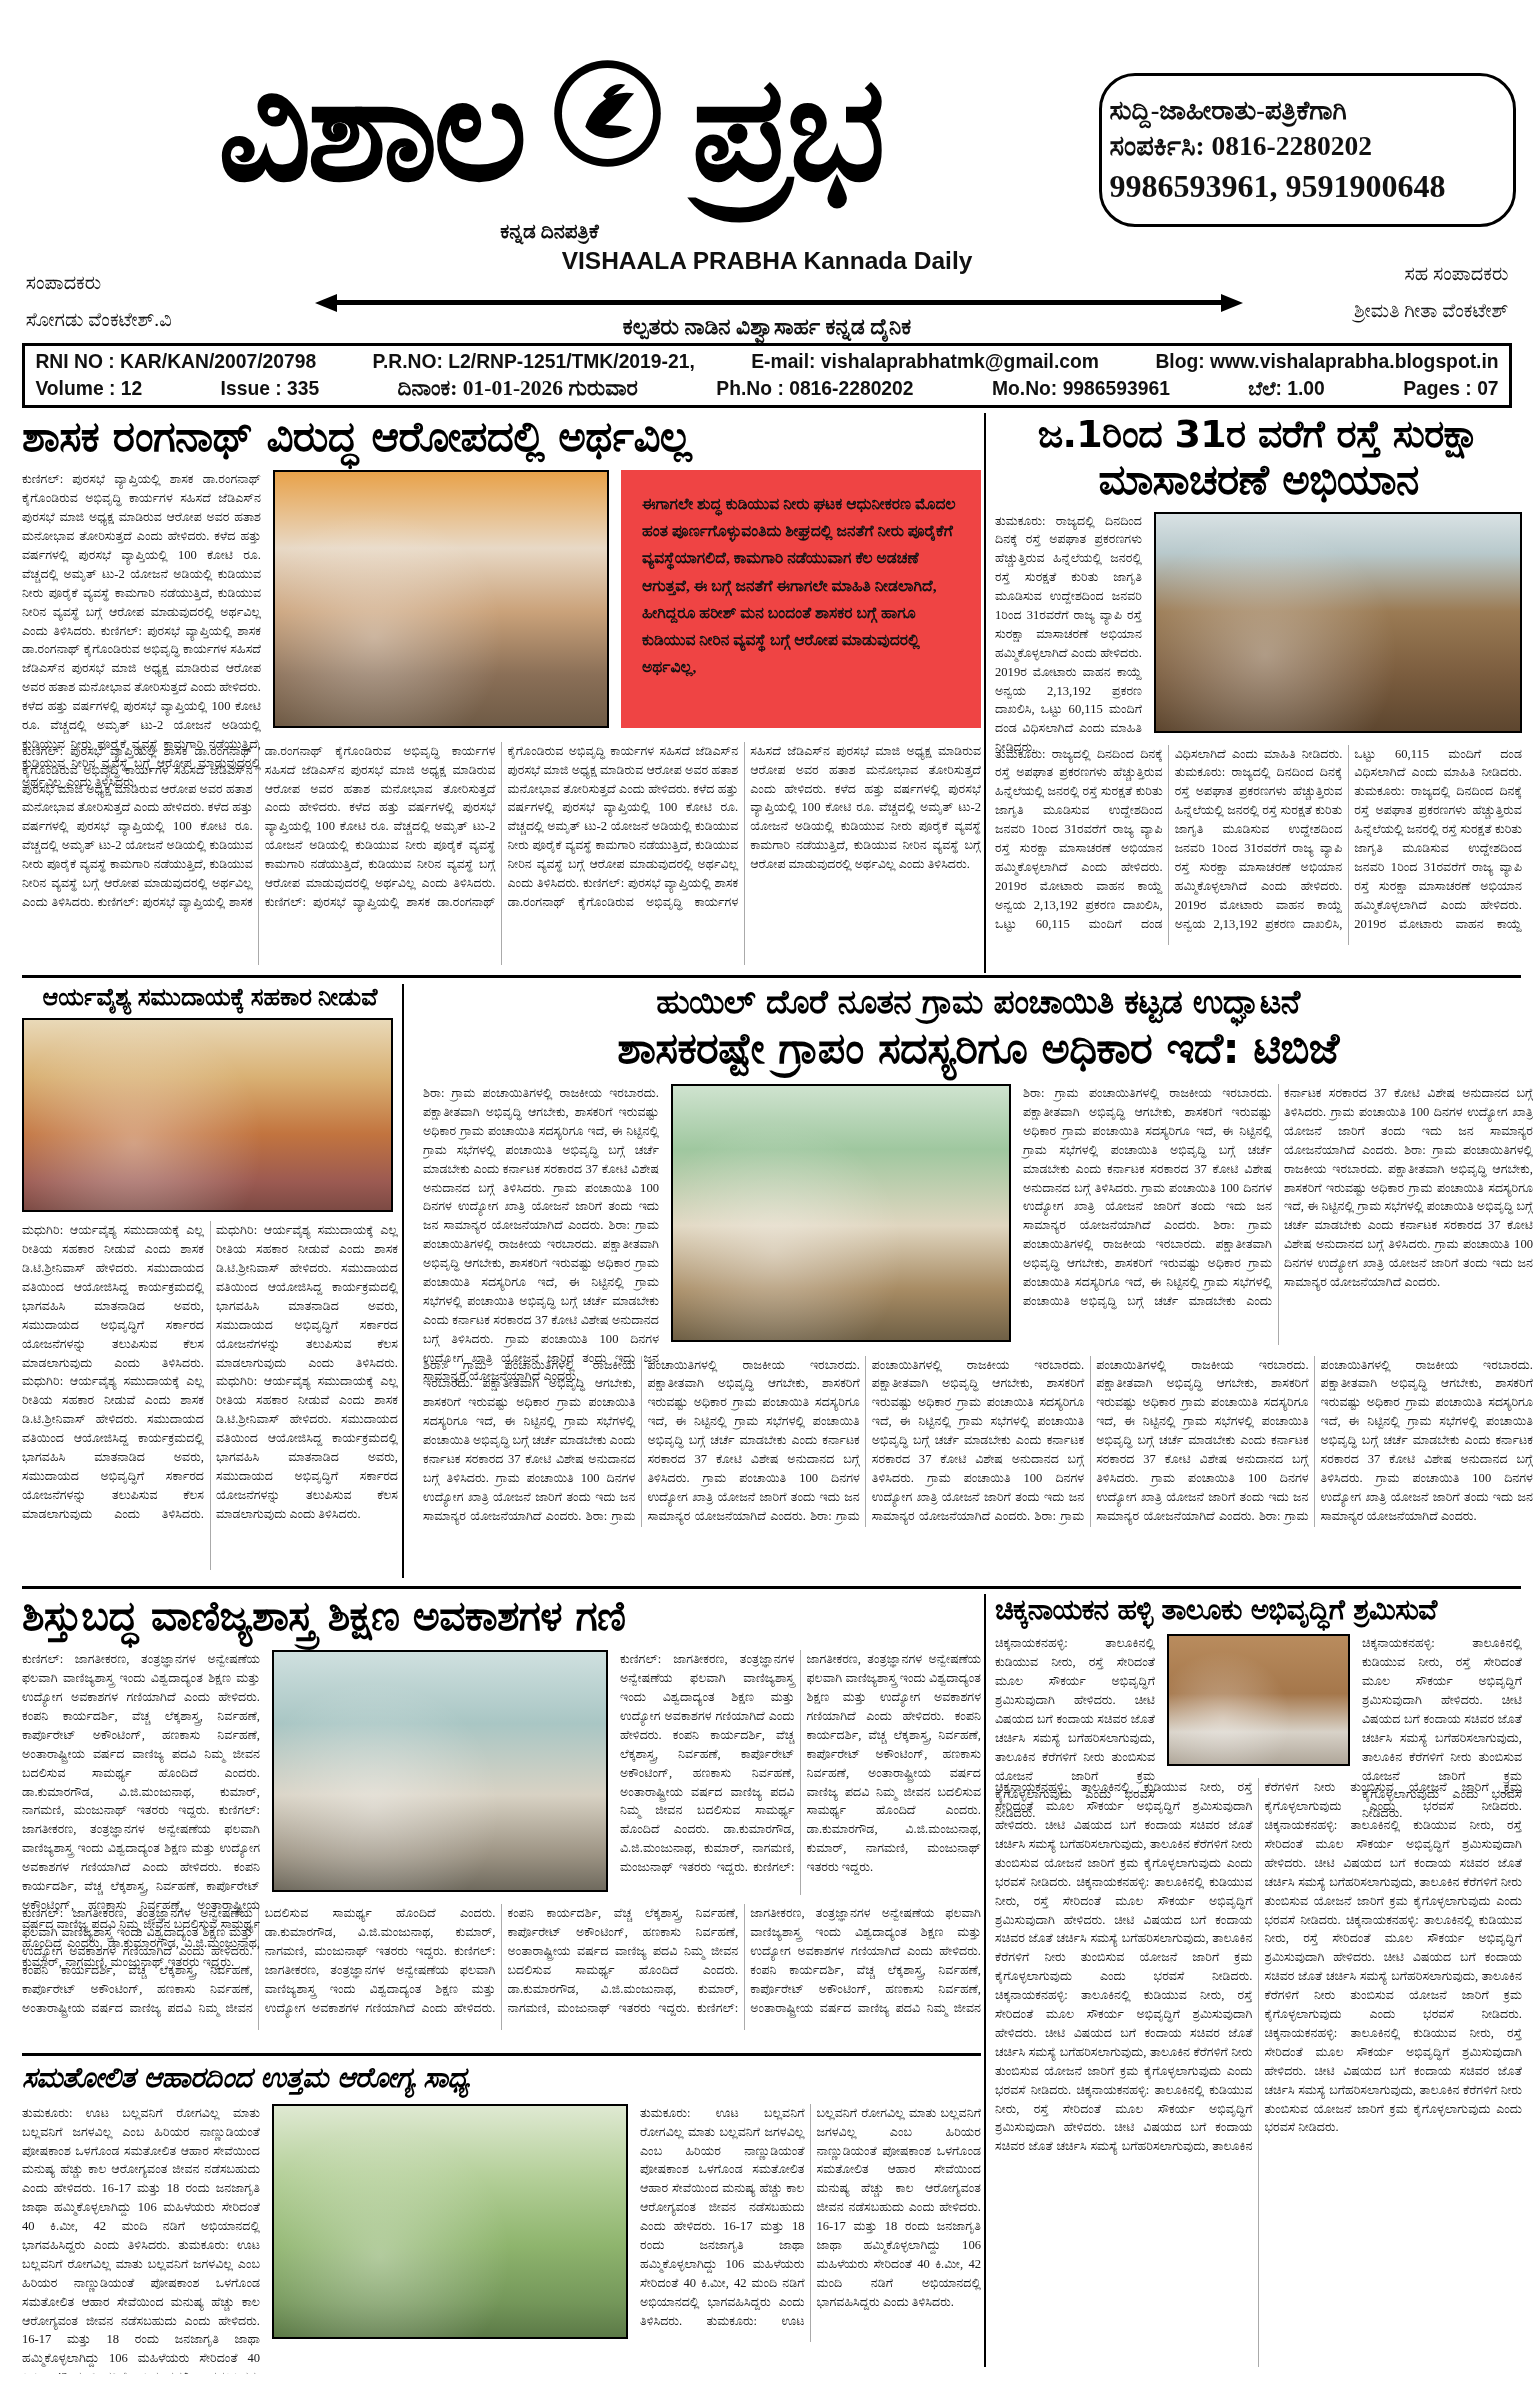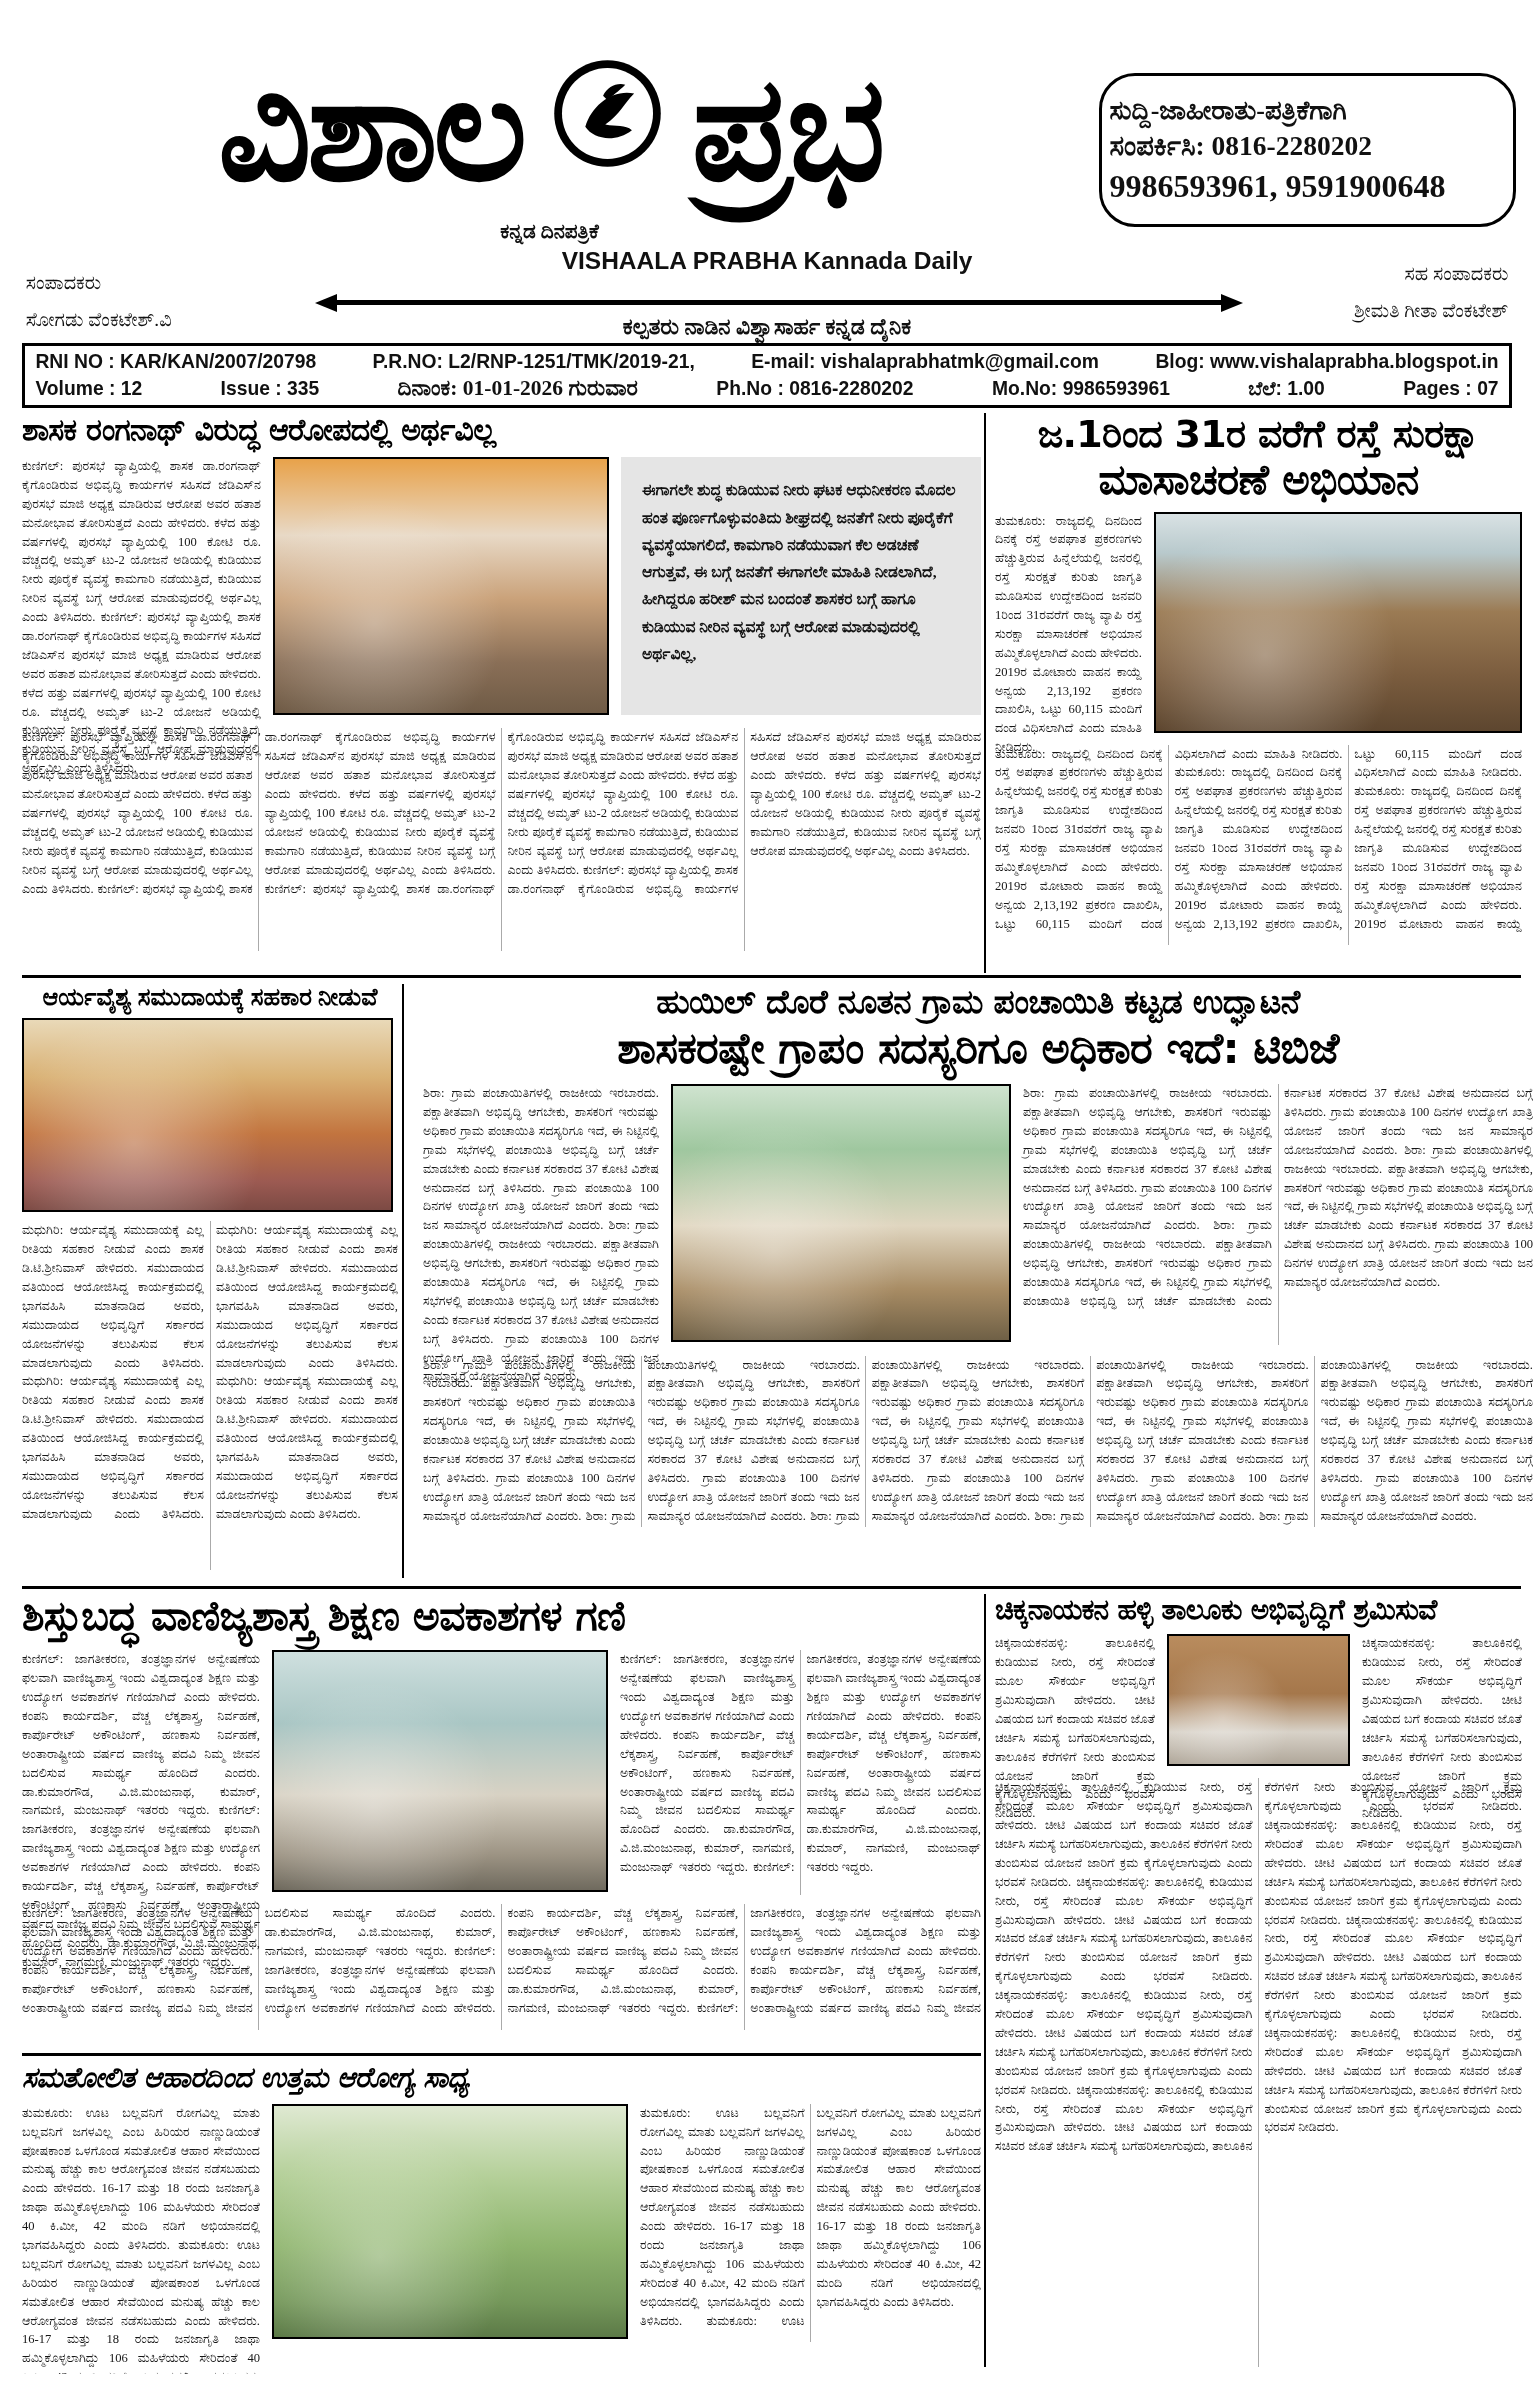--- a/index.html
+++ b/index.html
@@ -49,21 +49,21 @@
   .photo{border:2.2px solid #000;box-sizing:border-box;position:relative;overflow:hidden;}
   .photo:after{content:"";position:absolute;inset:0;
                background:radial-gradient(circle at 30% 65%, rgba(255,255,255,.35), transparent 45%);}
   .ph-a1{background:linear-gradient(180deg,#e8a24a 0%,#e8d9c6 30%,#caa27a 55%,#8a6f57 80%,#6f5b46 100%);}
   .ph-a2{background:linear-gradient(180deg,#d9e2e4 0%,#b8c9cc 18%,#9b7b54 45%,#7a5c3e 75%,#5d462f 100%);}
   .ph-b1{background:linear-gradient(180deg,#e9d9b8 0%,#d9b174 30%,#c2743f 60%,#9c5a52 85%,#7c4a44 100%);}
   .ph-b2{background:linear-gradient(180deg,#cfe3cf 0%,#9fc79f 25%,#e0d6c0 55%,#a88c64 80%,#6f6046 100%);}
   .ph-c1{background:linear-gradient(180deg,#cfe0df 0%,#a9c6c4 30%,#d8d2c4 60%,#9d9484 85%,#6f6a5e 100%);}
   .ph-c2{background:linear-gradient(180deg,#b98c5e 0%,#a5774b 45%,#d8d2c8 75%,#b0a79a 100%);}
   .ph-d1{background:linear-gradient(180deg,#dfe9d2 0%,#b5d09a 30%,#8fb56e 60%,#74975a 85%,#5c7a47 100%);}
-  .highlight-box{background:#e5e5e5;padding:19.3px 21px;box-sizing:border-box;
+  .highlight-box{background:#ef4444;padding:19.3px 21px;box-sizing:border-box;
                  font-weight:bold;font-size:15.6px;line-height:1.75;text-align:left;}
   .flexrow{display:flex;gap:12px;}
 </style>
 </head>
 <body>
 
 <div class="page">
 
   <header>
     <div class="logo-row">
@@ -117,21 +117,21 @@
       <span>Issue : 335</span>
       <span class="date">ದಿನಾಂಕ: 01-01-2026 ಗುರುವಾರ</span>
       <span>Ph.No : 0816-2280202</span>
       <span>Mo.No: 9986593961</span>
       <span>ಬೆಲೆ: 1.00</span>
       <span>Pages : 07</span>
     </div>
   </div>
 
   <section class="article" style="left:22px;top:413px;width:959px;height:560px;">
-    <div class="headline" style="font-size:30px;white-space:nowrap;">ಶಾಸಕ ರಂಗನಾಥ್ ವಿರುದ್ಧ ಆರೋಪದಲ್ಲಿ ಅರ್ಥವಿಲ್ಲ</div>
+    <div class="headline" style="font-size:42px;white-space:nowrap;">ಶಾಸಕ ರಂಗನಾಥ್ ವಿರುದ್ಧ ಆರೋಪದಲ್ಲಿ ಅರ್ಥವಿಲ್ಲ</div>
     <div class="flexrow" style="margin-top:10.4px;height:261px;">
       <div class="body-text" style="width:239px;">ಕುಣಿಗಲ್: ಪುರಸಭೆ ವ್ಯಾಪ್ತಿಯಲ್ಲಿ ಶಾಸಕ ಡಾ.ರಂಗನಾಥ್ ಕೈಗೊಂಡಿರುವ ಅಭಿವೃದ್ಧಿ ಕಾರ್ಯಗಳ ಸಹಿಸದೆ ಜೆಡಿಎಸ್‌ನ ಪುರಸಭೆ ಮಾಜಿ ಅಧ್ಯಕ್ಷ ಮಾಡಿರುವ ಆರೋಪ ಅವರ ಹತಾಶ ಮನೋಭಾವ ತೋರಿಸುತ್ತದೆ ಎಂದು ಹೇಳಿದರು. ಕಳೆದ ಹತ್ತು ವರ್ಷಗಳಲ್ಲಿ ಪುರಸಭೆ ವ್ಯಾಪ್ತಿಯಲ್ಲಿ 100 ಕೋಟಿ ರೂ. ವೆಚ್ಚದಲ್ಲಿ ಅಮೃತ್ ಟು-2 ಯೋಜನೆ ಅಡಿಯಲ್ಲಿ ಕುಡಿಯುವ ನೀರು ಪೂರೈಕೆ ವ್ಯವಸ್ಥೆ ಕಾಮಗಾರಿ ನಡೆಯುತ್ತಿದೆ, ಕುಡಿಯುವ ನೀರಿನ ವ್ಯವಸ್ಥೆ ಬಗ್ಗೆ ಆರೋಪ ಮಾಡುವುದರಲ್ಲಿ ಅರ್ಥವಿಲ್ಲ ಎಂದು ತಿಳಿಸಿದರು. ಕುಣಿಗಲ್: ಪುರಸಭೆ ವ್ಯಾಪ್ತಿಯಲ್ಲಿ ಶಾಸಕ ಡಾ.ರಂಗನಾಥ್ ಕೈಗೊಂಡಿರುವ ಅಭಿವೃದ್ಧಿ ಕಾರ್ಯಗಳ ಸಹಿಸದೆ ಜೆಡಿಎಸ್‌ನ ಪುರಸಭೆ ಮಾಜಿ ಅಧ್ಯಕ್ಷ ಮಾಡಿರುವ ಆರೋಪ ಅವರ ಹತಾಶ ಮನೋಭಾವ ತೋರಿಸುತ್ತದೆ ಎಂದು ಹೇಳಿದರು. ಕಳೆದ ಹತ್ತು ವರ್ಷಗಳಲ್ಲಿ ಪುರಸಭೆ ವ್ಯಾಪ್ತಿಯಲ್ಲಿ 100 ಕೋಟಿ ರೂ. ವೆಚ್ಚದಲ್ಲಿ ಅಮೃತ್ ಟು-2 ಯೋಜನೆ ಅಡಿಯಲ್ಲಿ ಕುಡಿಯುವ ನೀರು ಪೂರೈಕೆ ವ್ಯವಸ್ಥೆ ಕಾಮಗಾರಿ ನಡೆಯುತ್ತಿದೆ, ಕುಡಿಯುವ ನೀರಿನ ವ್ಯವಸ್ಥೆ ಬಗ್ಗೆ ಆರೋಪ ಮಾಡುವುದರಲ್ಲಿ ಅರ್ಥವಿಲ್ಲ ಎಂದು ತಿಳಿಸಿದರು.</div>
       <div class="photo ph-a1" style="width:336px;height:258px;flex:0 0 auto;"></div>
       <div class="highlight-box" style="flex:1;height:258px;overflow:hidden;">ಈಗಾಗಲೇ ಶುದ್ಧ ಕುಡಿಯುವ ನೀರು ಘಟಕ ಆಧುನೀಕರಣ ಮೊದಲ ಹಂತ ಪೂರ್ಣಗೊಳ್ಳುವಂತಿದು ಶೀಘ್ರದಲ್ಲಿ ಜನತೆಗೆ ನೀರು ಪೂರೈಕೆಗೆ ವ್ಯವಸ್ಥೆಯಾಗಲಿದೆ, ಕಾಮಗಾರಿ ನಡೆಯುವಾಗ ಕೆಲ ಅಡಚಣೆ ಆಗುತ್ತವೆ, ಈ ಬಗ್ಗೆ ಜನತೆಗೆ ಈಗಾಗಲೇ ಮಾಹಿತಿ ನೀಡಲಾಗಿದೆ, ಹೀಗಿದ್ದರೂ ಹರೀಶ್ ಮನ ಬಂದಂತೆ ಶಾಸಕರ ಬಗ್ಗೆ ಹಾಗೂ ಕುಡಿಯುವ ನೀರಿನ ವ್ಯವಸ್ಥೆ ಬಗ್ಗೆ ಆರೋಪ ಮಾಡುವುದರಲ್ಲಿ ಅರ್ಥವಿಲ್ಲ,</div>
     </div>
     <div class="body-text cols" style="margin-top:10.4px;column-count:4;height:223px;">ಕುಣಿಗಲ್: ಪುರಸಭೆ ವ್ಯಾಪ್ತಿಯಲ್ಲಿ ಶಾಸಕ ಡಾ.ರಂಗನಾಥ್ ಕೈಗೊಂಡಿರುವ ಅಭಿವೃದ್ಧಿ ಕಾರ್ಯಗಳ ಸಹಿಸದೆ ಜೆಡಿಎಸ್‌ನ ಪುರಸಭೆ ಮಾಜಿ ಅಧ್ಯಕ್ಷ ಮಾಡಿರುವ ಆರೋಪ ಅವರ ಹತಾಶ ಮನೋಭಾವ ತೋರಿಸುತ್ತದೆ ಎಂದು ಹೇಳಿದರು. ಕಳೆದ ಹತ್ತು ವರ್ಷಗಳಲ್ಲಿ ಪುರಸಭೆ ವ್ಯಾಪ್ತಿಯಲ್ಲಿ 100 ಕೋಟಿ ರೂ. ವೆಚ್ಚದಲ್ಲಿ ಅಮೃತ್ ಟು-2 ಯೋಜನೆ ಅಡಿಯಲ್ಲಿ ಕುಡಿಯುವ ನೀರು ಪೂರೈಕೆ ವ್ಯವಸ್ಥೆ ಕಾಮಗಾರಿ ನಡೆಯುತ್ತಿದೆ, ಕುಡಿಯುವ ನೀರಿನ ವ್ಯವಸ್ಥೆ ಬಗ್ಗೆ ಆರೋಪ ಮಾಡುವುದರಲ್ಲಿ ಅರ್ಥವಿಲ್ಲ ಎಂದು ತಿಳಿಸಿದರು. ಕುಣಿಗಲ್: ಪುರಸಭೆ ವ್ಯಾಪ್ತಿಯಲ್ಲಿ ಶಾಸಕ ಡಾ.ರಂಗನಾಥ್ ಕೈಗೊಂಡಿರುವ ಅಭಿವೃದ್ಧಿ ಕಾರ್ಯಗಳ ಸಹಿಸದೆ ಜೆಡಿಎಸ್‌ನ ಪುರಸಭೆ ಮಾಜಿ ಅಧ್ಯಕ್ಷ ಮಾಡಿರುವ ಆರೋಪ ಅವರ ಹತಾಶ ಮನೋಭಾವ ತೋರಿಸುತ್ತದೆ ಎಂದು ಹೇಳಿದರು. ಕಳೆದ ಹತ್ತು ವರ್ಷಗಳಲ್ಲಿ ಪುರಸಭೆ ವ್ಯಾಪ್ತಿಯಲ್ಲಿ 100 ಕೋಟಿ ರೂ. ವೆಚ್ಚದಲ್ಲಿ ಅಮೃತ್ ಟು-2 ಯೋಜನೆ ಅಡಿಯಲ್ಲಿ ಕುಡಿಯುವ ನೀರು ಪೂರೈಕೆ ವ್ಯವಸ್ಥೆ ಕಾಮಗಾರಿ ನಡೆಯುತ್ತಿದೆ, ಕುಡಿಯುವ ನೀರಿನ ವ್ಯವಸ್ಥೆ ಬಗ್ಗೆ ಆರೋಪ ಮಾಡುವುದರಲ್ಲಿ ಅರ್ಥವಿಲ್ಲ ಎಂದು ತಿಳಿಸಿದರು. ಕುಣಿಗಲ್: ಪುರಸಭೆ ವ್ಯಾಪ್ತಿಯಲ್ಲಿ ಶಾಸಕ ಡಾ.ರಂಗನಾಥ್ ಕೈಗೊಂಡಿರುವ ಅಭಿವೃದ್ಧಿ ಕಾರ್ಯಗಳ ಸಹಿಸದೆ ಜೆಡಿಎಸ್‌ನ ಪುರಸಭೆ ಮಾಜಿ ಅಧ್ಯಕ್ಷ ಮಾಡಿರುವ ಆರೋಪ ಅವರ ಹತಾಶ ಮನೋಭಾವ ತೋರಿಸುತ್ತದೆ ಎಂದು ಹೇಳಿದರು. ಕಳೆದ ಹತ್ತು ವರ್ಷಗಳಲ್ಲಿ ಪುರಸಭೆ ವ್ಯಾಪ್ತಿಯಲ್ಲಿ 100 ಕೋಟಿ ರೂ. ವೆಚ್ಚದಲ್ಲಿ ಅಮೃತ್ ಟು-2 ಯೋಜನೆ ಅಡಿಯಲ್ಲಿ ಕುಡಿಯುವ ನೀರು ಪೂರೈಕೆ ವ್ಯವಸ್ಥೆ ಕಾಮಗಾರಿ ನಡೆಯುತ್ತಿದೆ, ಕುಡಿಯುವ ನೀರಿನ ವ್ಯವಸ್ಥೆ ಬಗ್ಗೆ ಆರೋಪ ಮಾಡುವುದರಲ್ಲಿ ಅರ್ಥವಿಲ್ಲ ಎಂದು ತಿಳಿಸಿದರು. ಕುಣಿಗಲ್: ಪುರಸಭೆ ವ್ಯಾಪ್ತಿಯಲ್ಲಿ ಶಾಸಕ ಡಾ.ರಂಗನಾಥ್ ಕೈಗೊಂಡಿರುವ ಅಭಿವೃದ್ಧಿ ಕಾರ್ಯಗಳ ಸಹಿಸದೆ ಜೆಡಿಎಸ್‌ನ ಪುರಸಭೆ ಮಾಜಿ ಅಧ್ಯಕ್ಷ ಮಾಡಿರುವ ಆರೋಪ ಅವರ ಹತಾಶ ಮನೋಭಾವ ತೋರಿಸುತ್ತದೆ ಎಂದು ಹೇಳಿದರು. ಕಳೆದ ಹತ್ತು ವರ್ಷಗಳಲ್ಲಿ ಪುರಸಭೆ ವ್ಯಾಪ್ತಿಯಲ್ಲಿ 100 ಕೋಟಿ ರೂ. ವೆಚ್ಚದಲ್ಲಿ ಅಮೃತ್ ಟು-2 ಯೋಜನೆ ಅಡಿಯಲ್ಲಿ ಕುಡಿಯುವ ನೀರು ಪೂರೈಕೆ ವ್ಯವಸ್ಥೆ ಕಾಮಗಾರಿ ನಡೆಯುತ್ತಿದೆ, ಕುಡಿಯುವ ನೀರಿನ ವ್ಯವಸ್ಥೆ ಬಗ್ಗೆ ಆರೋಪ ಮಾಡುವುದರಲ್ಲಿ ಅರ್ಥವಿಲ್ಲ ಎಂದು ತಿಳಿಸಿದರು.</div>
   </section>
 
   <div class="vrule" style="left:984px;top:413px;height:560px;"></div>
 

